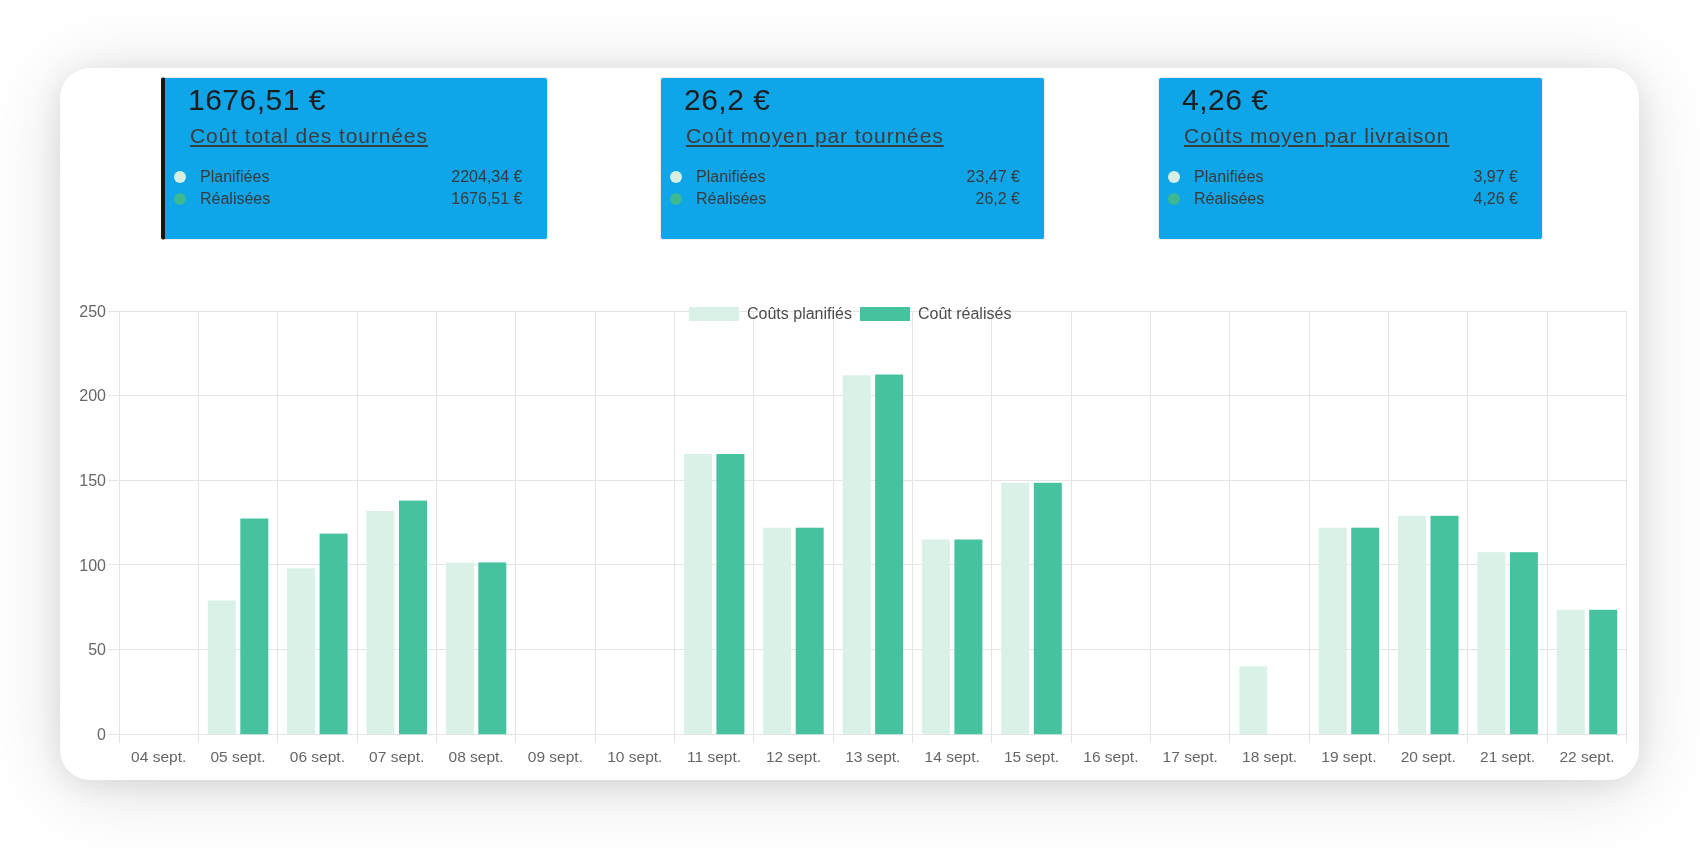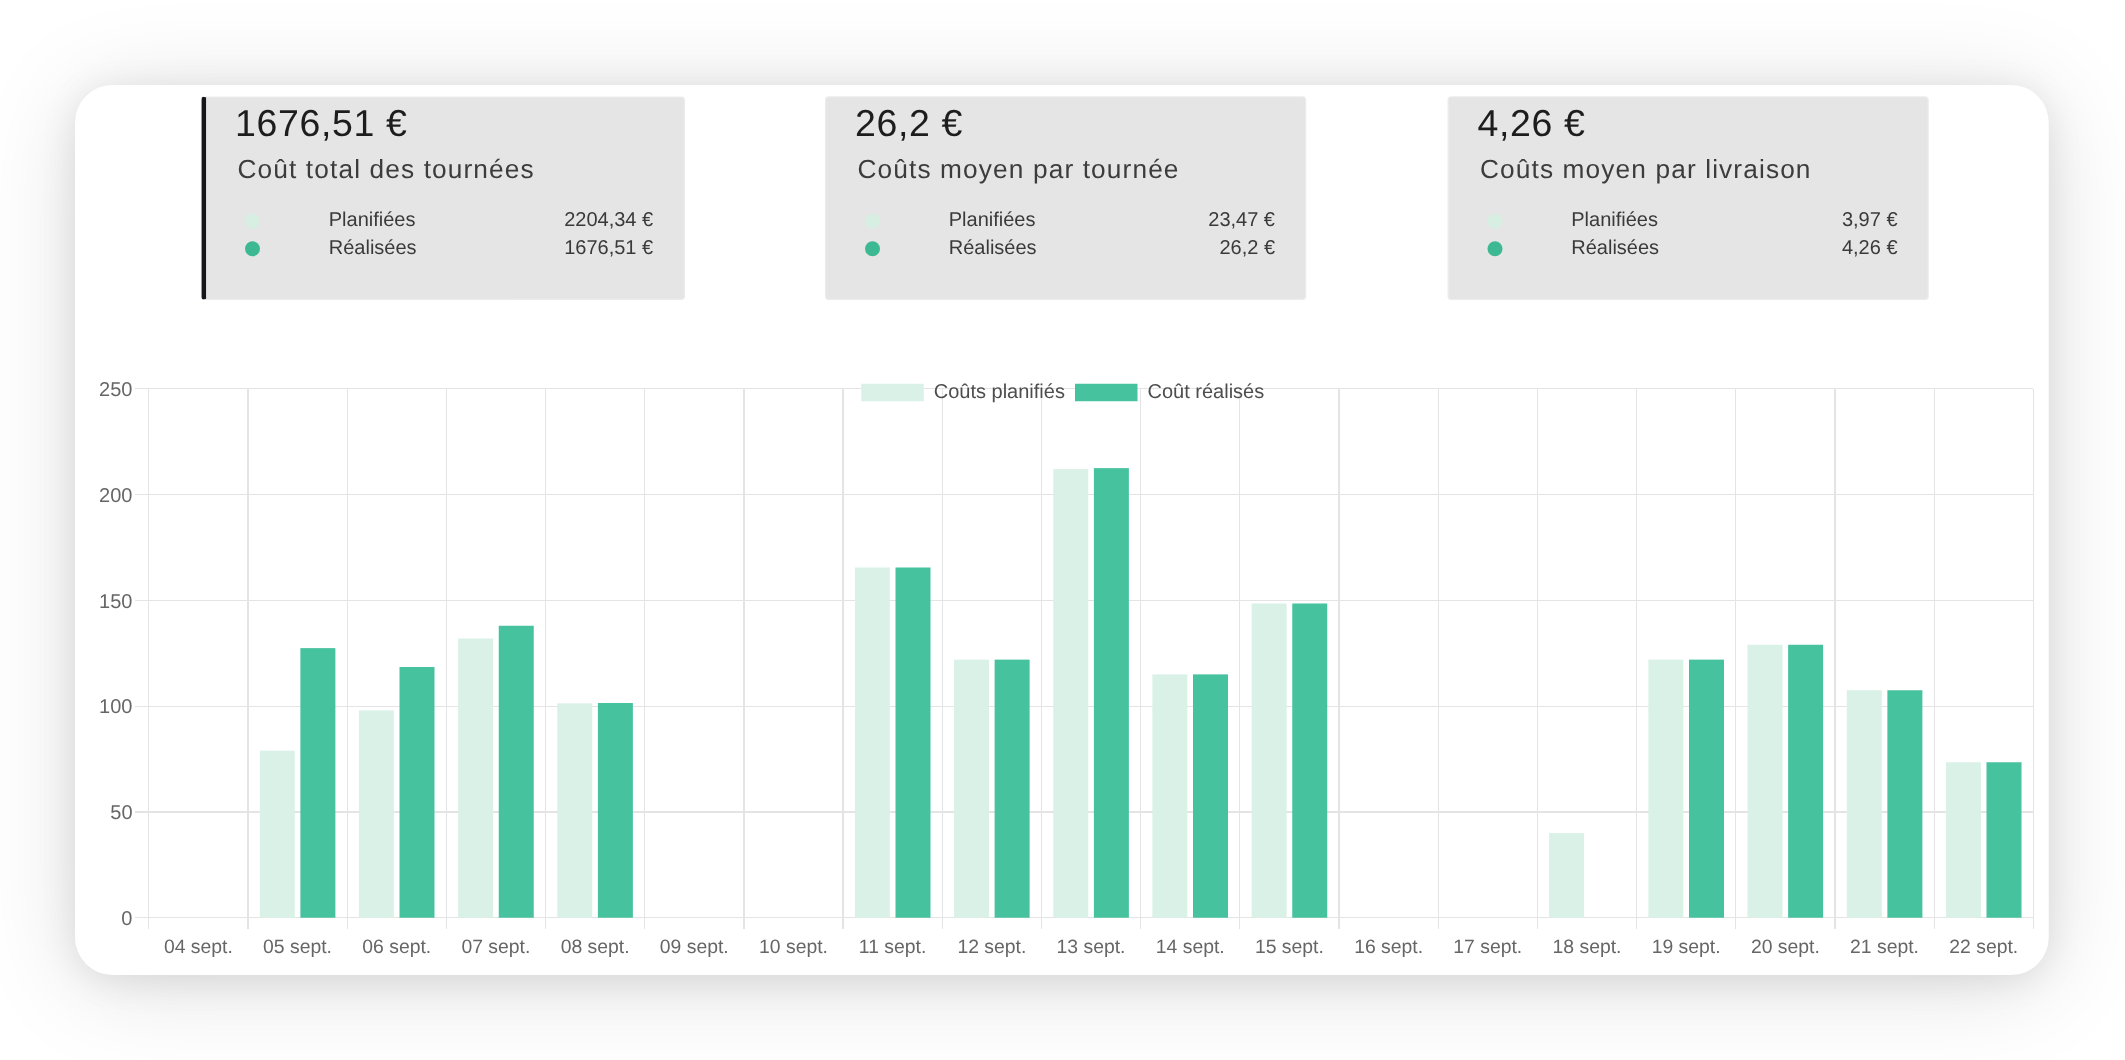--- a/index.html
+++ b/index.html
@@ -1,25 +1,25 @@
 <!DOCTYPE html>
 <html><head><meta charset="utf-8">
 <style>
   html,body { margin:0; padding:0; }
   body { width:1700px; height:848px; background:#ffffff; position:relative; overflow:hidden;
          font-family:"Liberation Sans", sans-serif; }
   .main { position:absolute; left:60px; top:68px; width:1579px; height:712px;
           background:#fff; border-radius:30px; box-shadow:0 4px 30px rgba(0,0,0,0.09), 0 8px 80px rgba(0,0,0,0.13); }
-  .scard { position:absolute; top:77px; height:163px; background:#e5e5e5; box-sizing:border-box;
+  .scard { position:absolute; top:77px; height:163px; background:#0ea5e9; box-sizing:border-box;
            border:1px solid #ececec; border-radius:3px;text-align:right; }
   .num { position:absolute; left:23px; top:7px; font-size:30px; line-height:30px; color:#1d1d1d;
          letter-spacing:0.5px; }
-  .sub { position:absolute; left:25px; top:47px; font-size:21px; line-height:21px; color:#3c3c3c; letter-spacing:0.9px; }
-  .row { position:absolute; left:31px; right:24px; height:16px; display:flex; align-items:center;
-         font-size:16px; line-height:16px; color:#3a3a3a;gap:41px; }
+  .sub { position:absolute; left:25px; top:47px; font-size:21px; line-height:21px; color:#3c3c3c; letter-spacing:0.9px;text-decoration:underline; }
+  .row { position:absolute; left:9px; right:24px; height:16px; display:flex; align-items:center;
+         font-size:16px; line-height:16px; color:#3a3a3a; }
   .dot { width:12px; height:12px; border-radius:50%; flex:0 0 12px; }
   .rl { margin-left:14px; }
   .rv { margin-left:auto; }
   .legend { position:absolute; left:0; top:0; width:1700px; font-size:16px; color:#4d4d4d; }
   .legend span { position:absolute;margin-top:24px; }
   .sw { width:50px; height:14px; }
 </style></head>
 <body>
 <div class="main"></div>
 <svg width="1700" height="848" viewBox="0 0 1700 848" style="position:absolute;left:0;top:0">
@@ -119,21 +119,21 @@
     </div>
   <div class="row" style="top:113px">
       <span class="dot" style="background:#3cb992"></span>
       <span class="rl">Réalisées</span>
       <span class="rv">1676,51 €</span>
     </div>
 </div>
 
 <div class="scard" style="left:660px;width:385px;padding-left:24px;">
   <div class="num">26,2 €</div>
-  <div class="sub">Coûts moyen par tournée</div>
+  <div class="sub">Coût moyen par tournées</div>
   <div class="row" style="top:90.5px">
       <span class="dot" style="background:#d6efe2"></span>
       <span class="rl">Planifiées</span>
       <span class="rv">23,47 €</span>
     </div>
   <div class="row" style="top:113px">
       <span class="dot" style="background:#3cb992"></span>
       <span class="rl">Réalisées</span>
       <span class="rv">26,2 €</span>
     </div>

